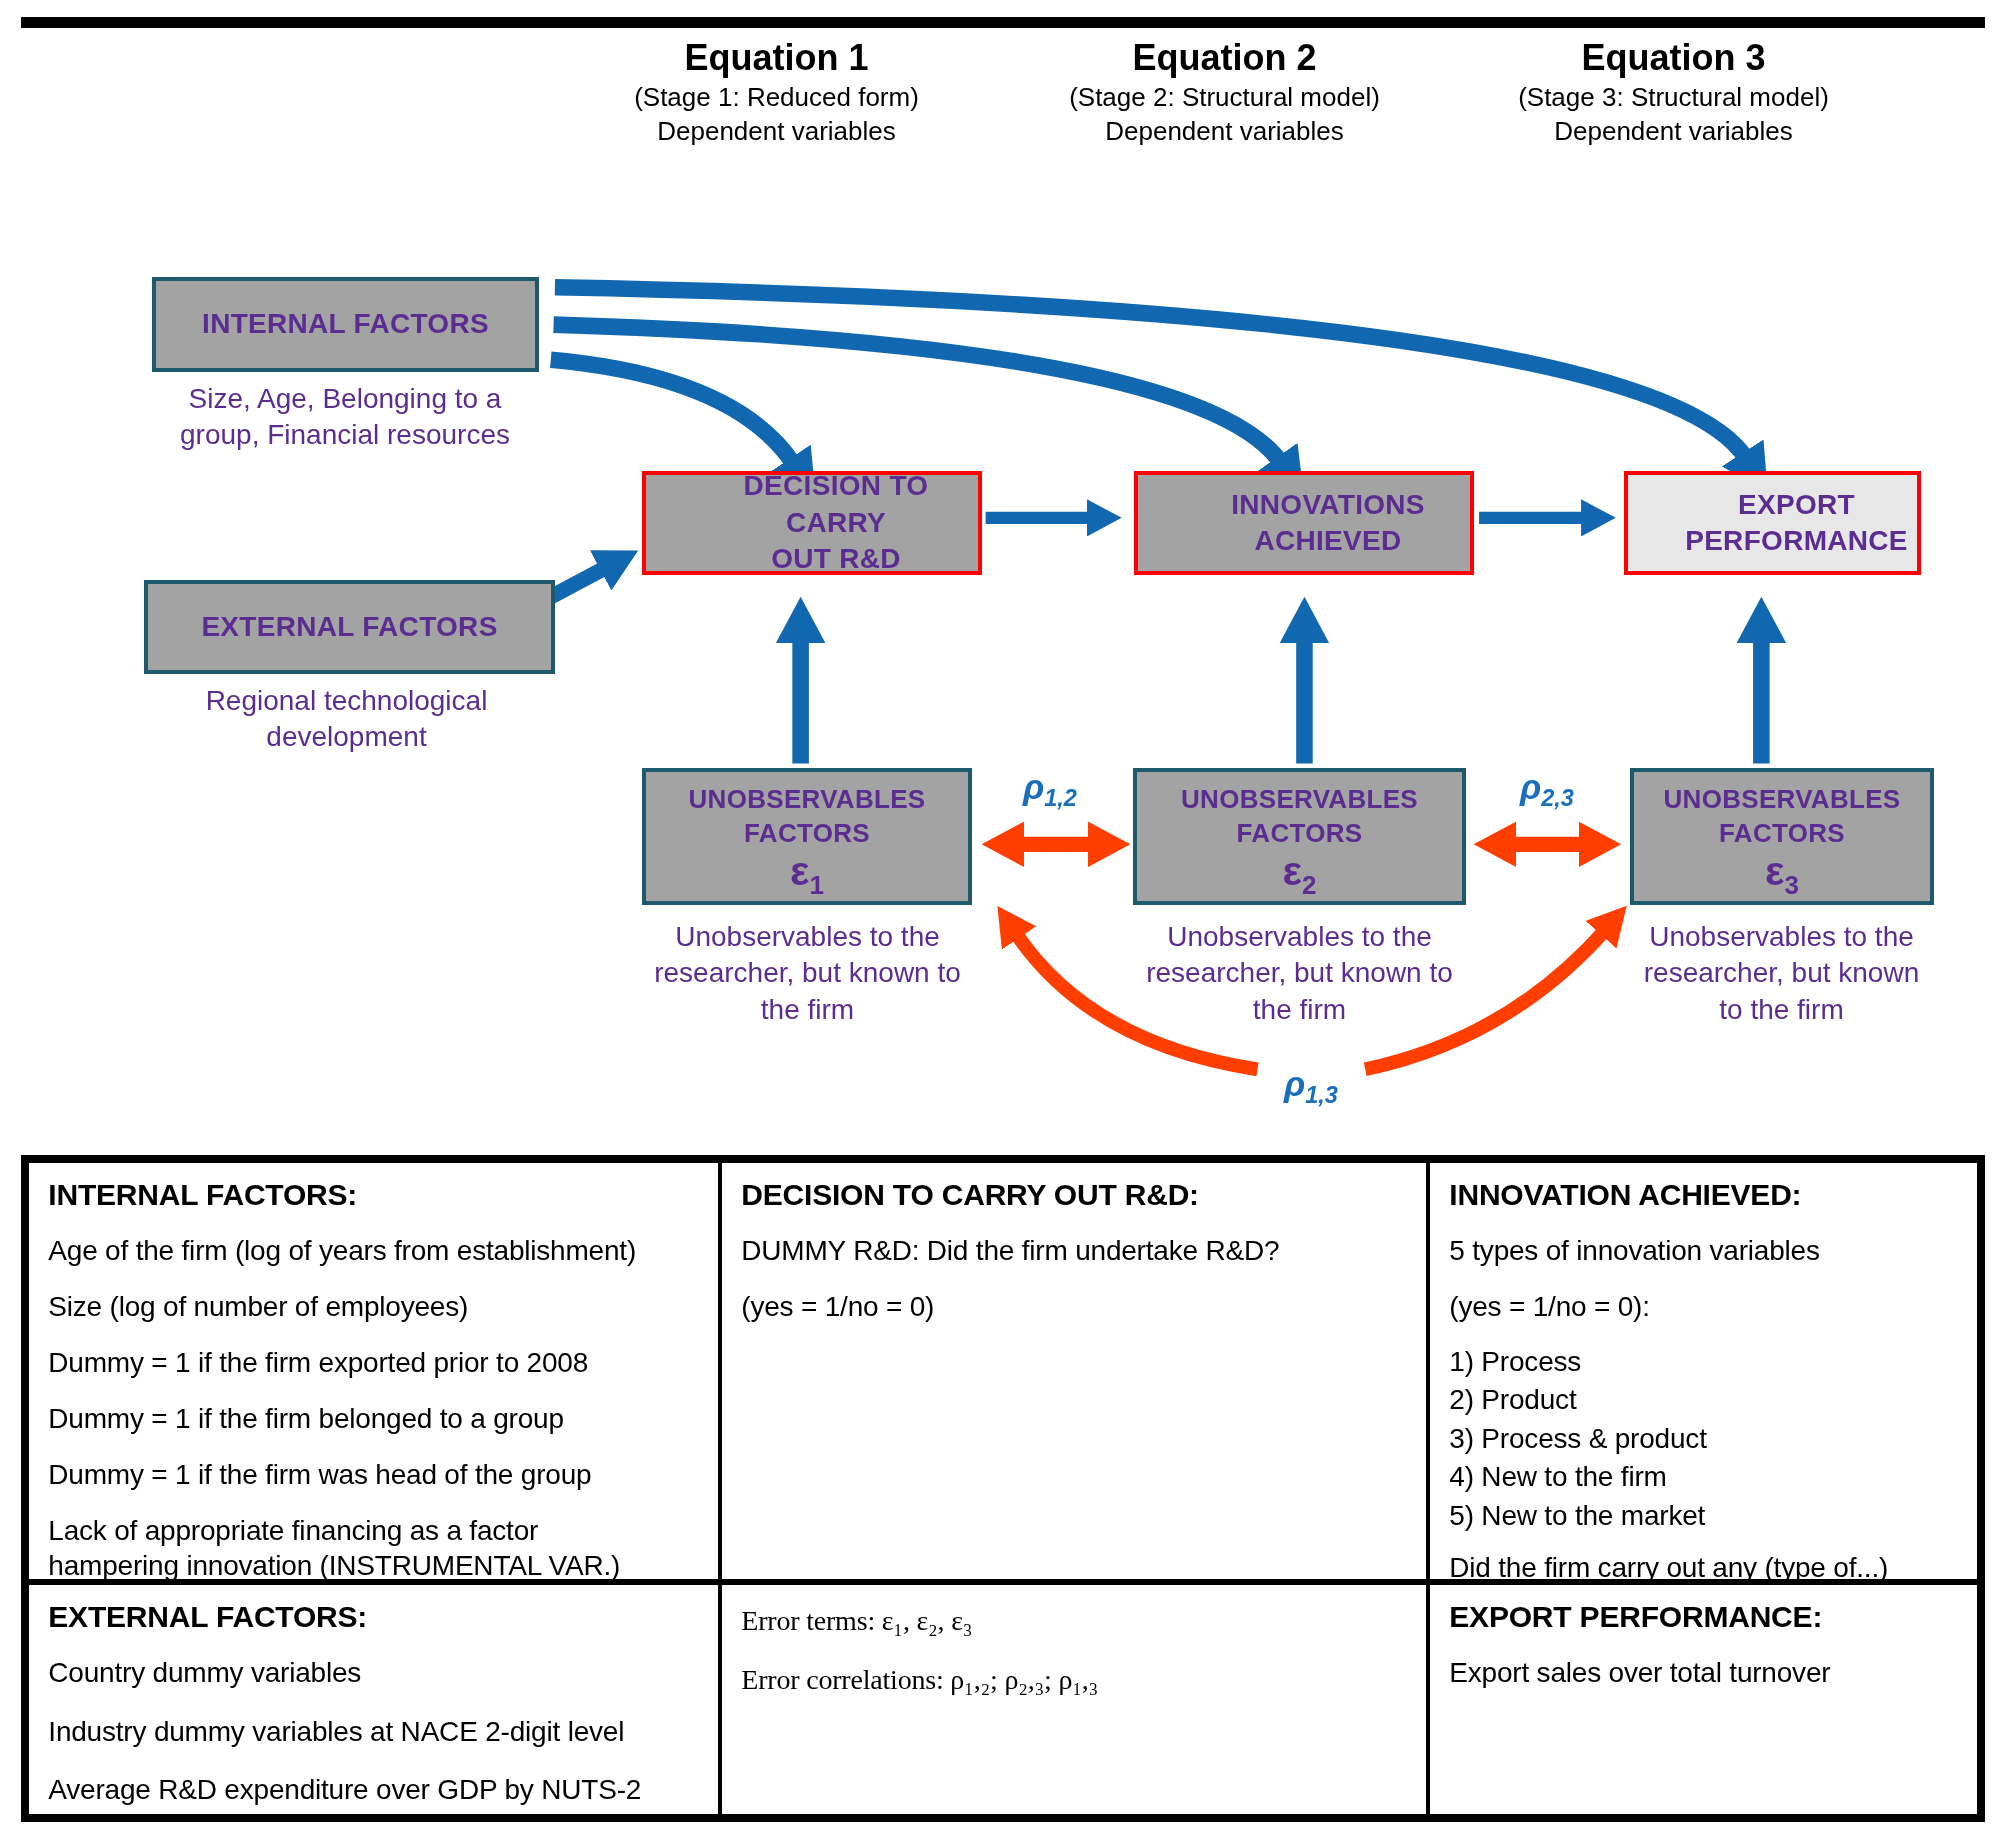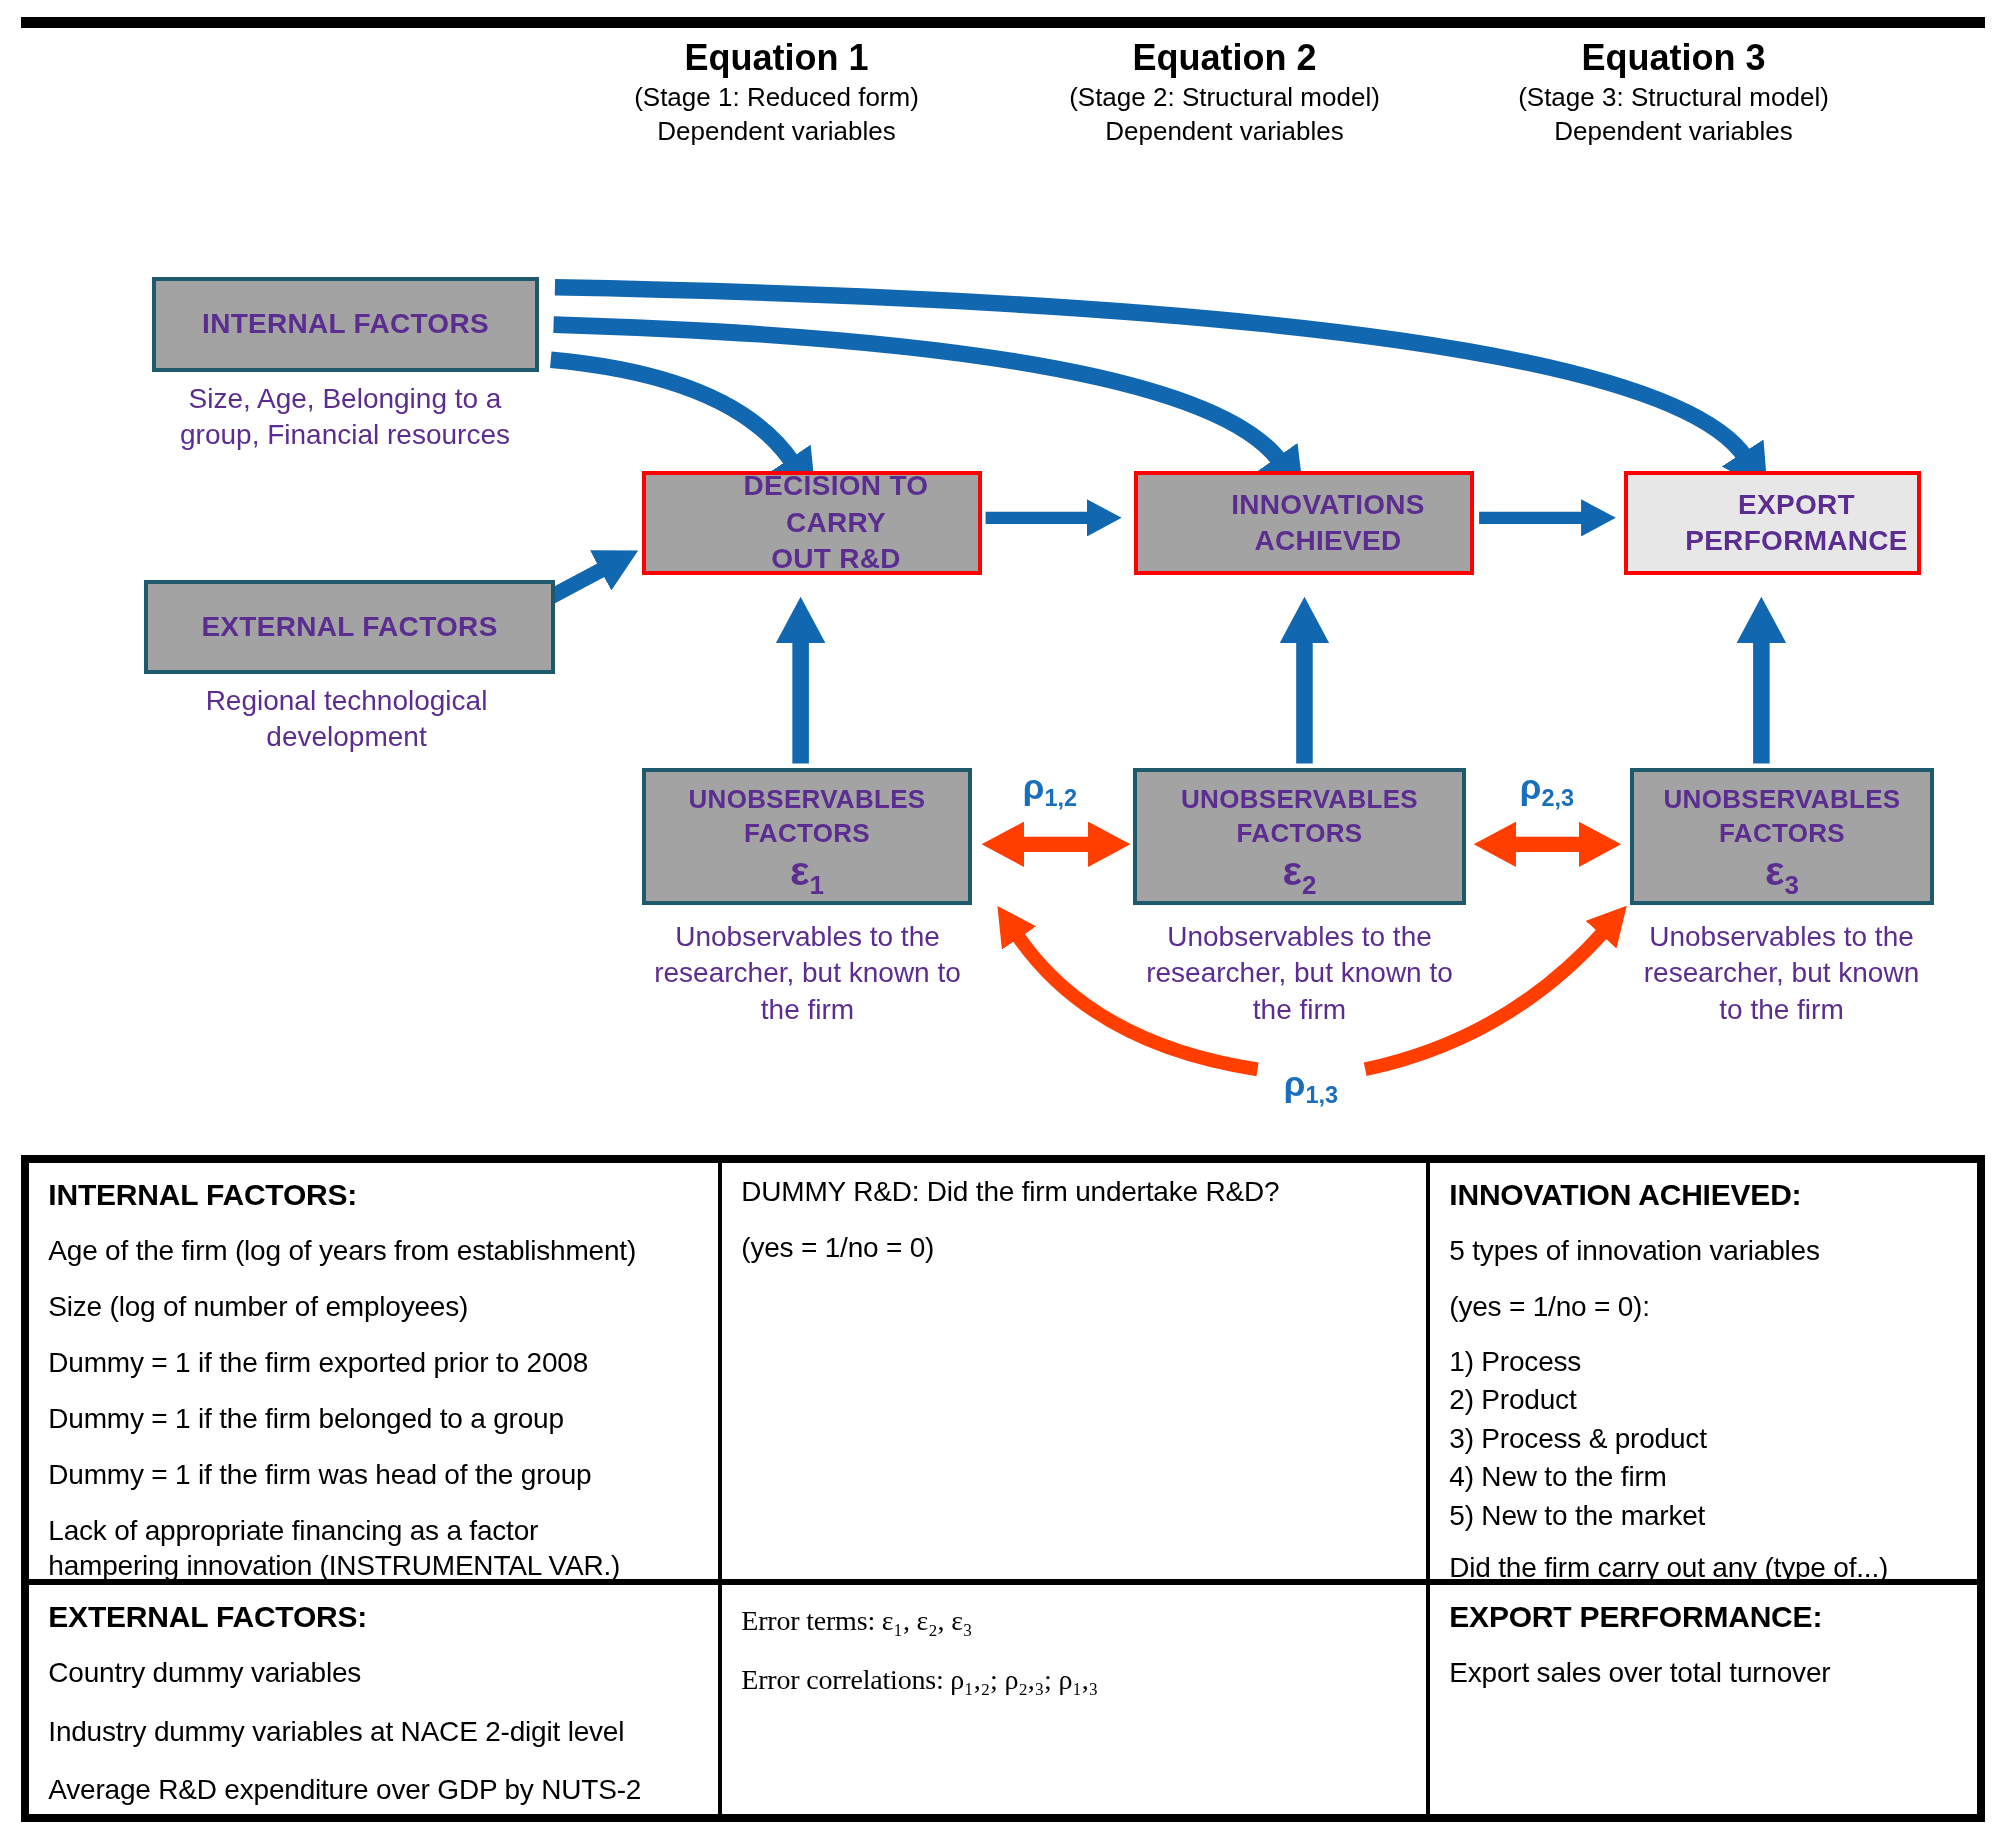--- a/index.html
+++ b/index.html
@@ -23,21 +23,21 @@
   .red  { border:4.8px solid #fe0000;padding-left:48px; }
   .lbl40 { font-size:28px; line-height:1.3; letter-spacing:0.3px; }
 
   .caption { position:absolute; text-align:center; color:#5c2d91; font-size:28px; line-height:1.3; }
 
   .unobs { flex-direction:column; justify-content:space-between; padding:11px 0 9.7px 0; }
   .unobs .u-lbl { font-size:26px; line-height:1.3; letter-spacing:0.3px; }
   .eps { font-size:41px; font-weight:bold; color:#5c2d91; line-height:1; }
   .eps sub { font-size:26px; vertical-align:-0.35em; }
 
-  .rho { position:absolute; text-align:center; color:#1a6fbd; font-weight:bold; font-size:35px; }
+  .rho { position:absolute; text-align:center; color:#1a6fbd; font-weight:bold; font-style:italic; font-size:35px; }
   .rho sub { font-size:23.5px; vertical-align:-0.3em; }
 
   svg.overlay { position:absolute; left:0; top:0; z-index:1; }
   .dbox, .caption, .rho { z-index:2; }
 
   
   .vtable { position:absolute; left:21px; top:1155px; width:1964px; height:667px;
             border:8.3px solid #000; box-sizing:border-box; display:grid;
             grid-template-columns:693px 708px 1fr; grid-template-rows:422px 1fr; background:#fff; }
   .cell { box-sizing:border-box; padding:11px 19.3px 7px 19.3px; color:#000; overflow:hidden; }
@@ -171,20 +171,21 @@
           <div class="p">Age of the firm (log of years from establishment)</div>
           <div class="p">Size (log of number of employees)</div>
           <div class="p">Dummy = 1 if the firm exported prior to 2008</div>
           <div class="p">Dummy = 1 if the firm belonged to a group</div>
           <div class="p">Dummy = 1 if the firm was head of the group</div>
           <div class="p">Lack of appropriate financing as a factor
 hampering innovation (INSTRUMENTAL VAR.)</div>
         </div>
     </div>
     <div class="cell bR bB">
+      <div class="cell-heading">DECISION TO CARRY OUT R&amp;D:</div>
       <div class="cell-body">
           <div class="p">DUMMY R&amp;D: Did the firm undertake R&amp;D?</div>
           <div class="p">(yes = 1/no = 0)</div>
         </div>
     </div>
     <div class="cell bB">
       <div class="cell-heading">INNOVATION ACHIEVED:</div>
       <div class="cell-body">
           <div class="p">5 types of innovation variables</div>
           <div class="p">(yes = 1/no = 0):</div>

